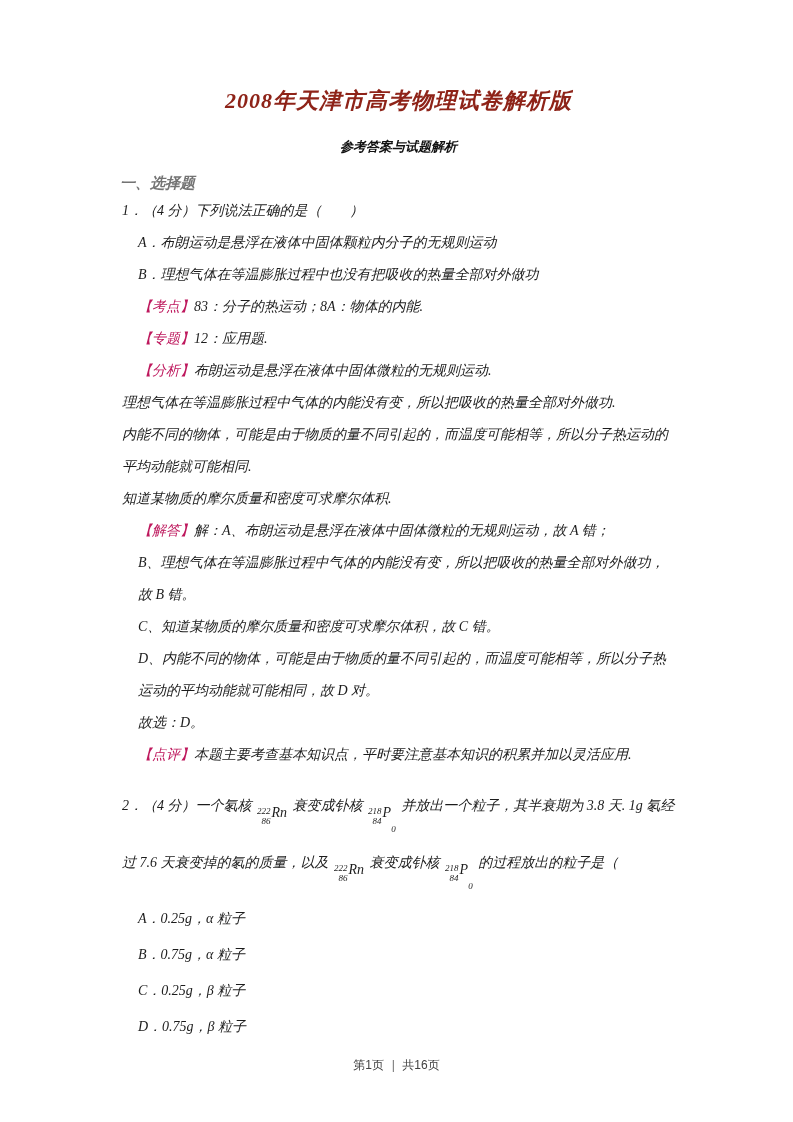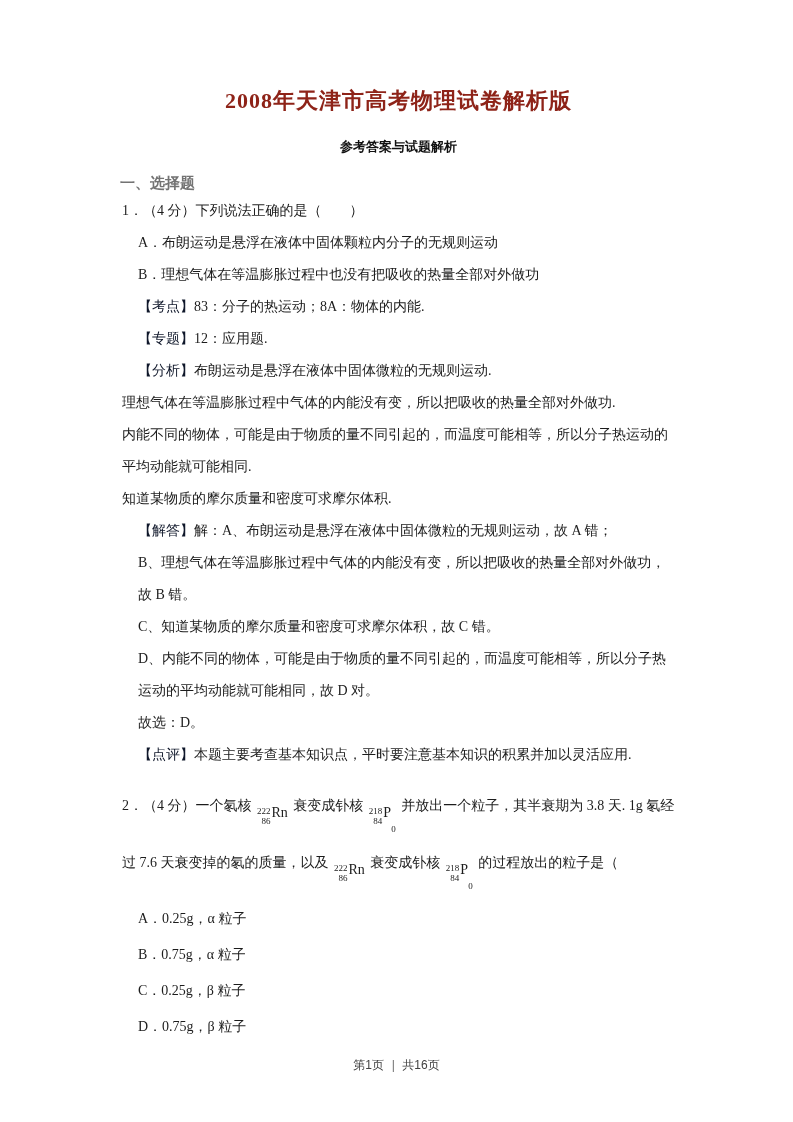--- a/index.html
+++ b/index.html
@@ -5,21 +5,21 @@
   html,body { margin:0; padding:0; background:#e9e9e9; }
   .page {
     position:relative;
     width:793px; height:1122px;
     margin:0 auto;
     background:#ffffff;
     font-family:"Liberation Serif","DejaVu Serif",serif;
     color:#1c1c1c;
     overflow:hidden;
   }
-  .content { padding:86px 116px 12px 120px; }
+  .content { padding:86px 116px 12px 120px;font-style:italic; }
 
   .doc-title {
     text-align:center;
     font-size:22px;
     font-weight:bold;
     color:#8e2318;
     margin:0 0 0 0;
     letter-spacing:1px;
   }
   .doc-subtitle {
@@ -41,21 +41,21 @@
     font-size:14px;
     line-height:32px;
     color:#1c1c1c;
   }
   .indent-0 { padding-left:2px; }
   .indent-1 { padding-left:18px; }
   .q2-stem { margin-top:16px; line-height:38px; }
   .opt-row { line-height:36px; }
   .kd-last { line-height:34px; }
 
-  .tag-label { color:#0f172a; }
+  .tag-label { color:#be185d; }
 
   .opt-col { display:inline-block; width:272px; }
 
   
   .iso { display:inline-flex; vertical-align:-4px; margin:0 2px; }
   .iso-nums {
     display:inline-flex; flex-direction:column;
     font-size:9px; line-height:10px; text-align:right;
     margin-right:1px;
   }

